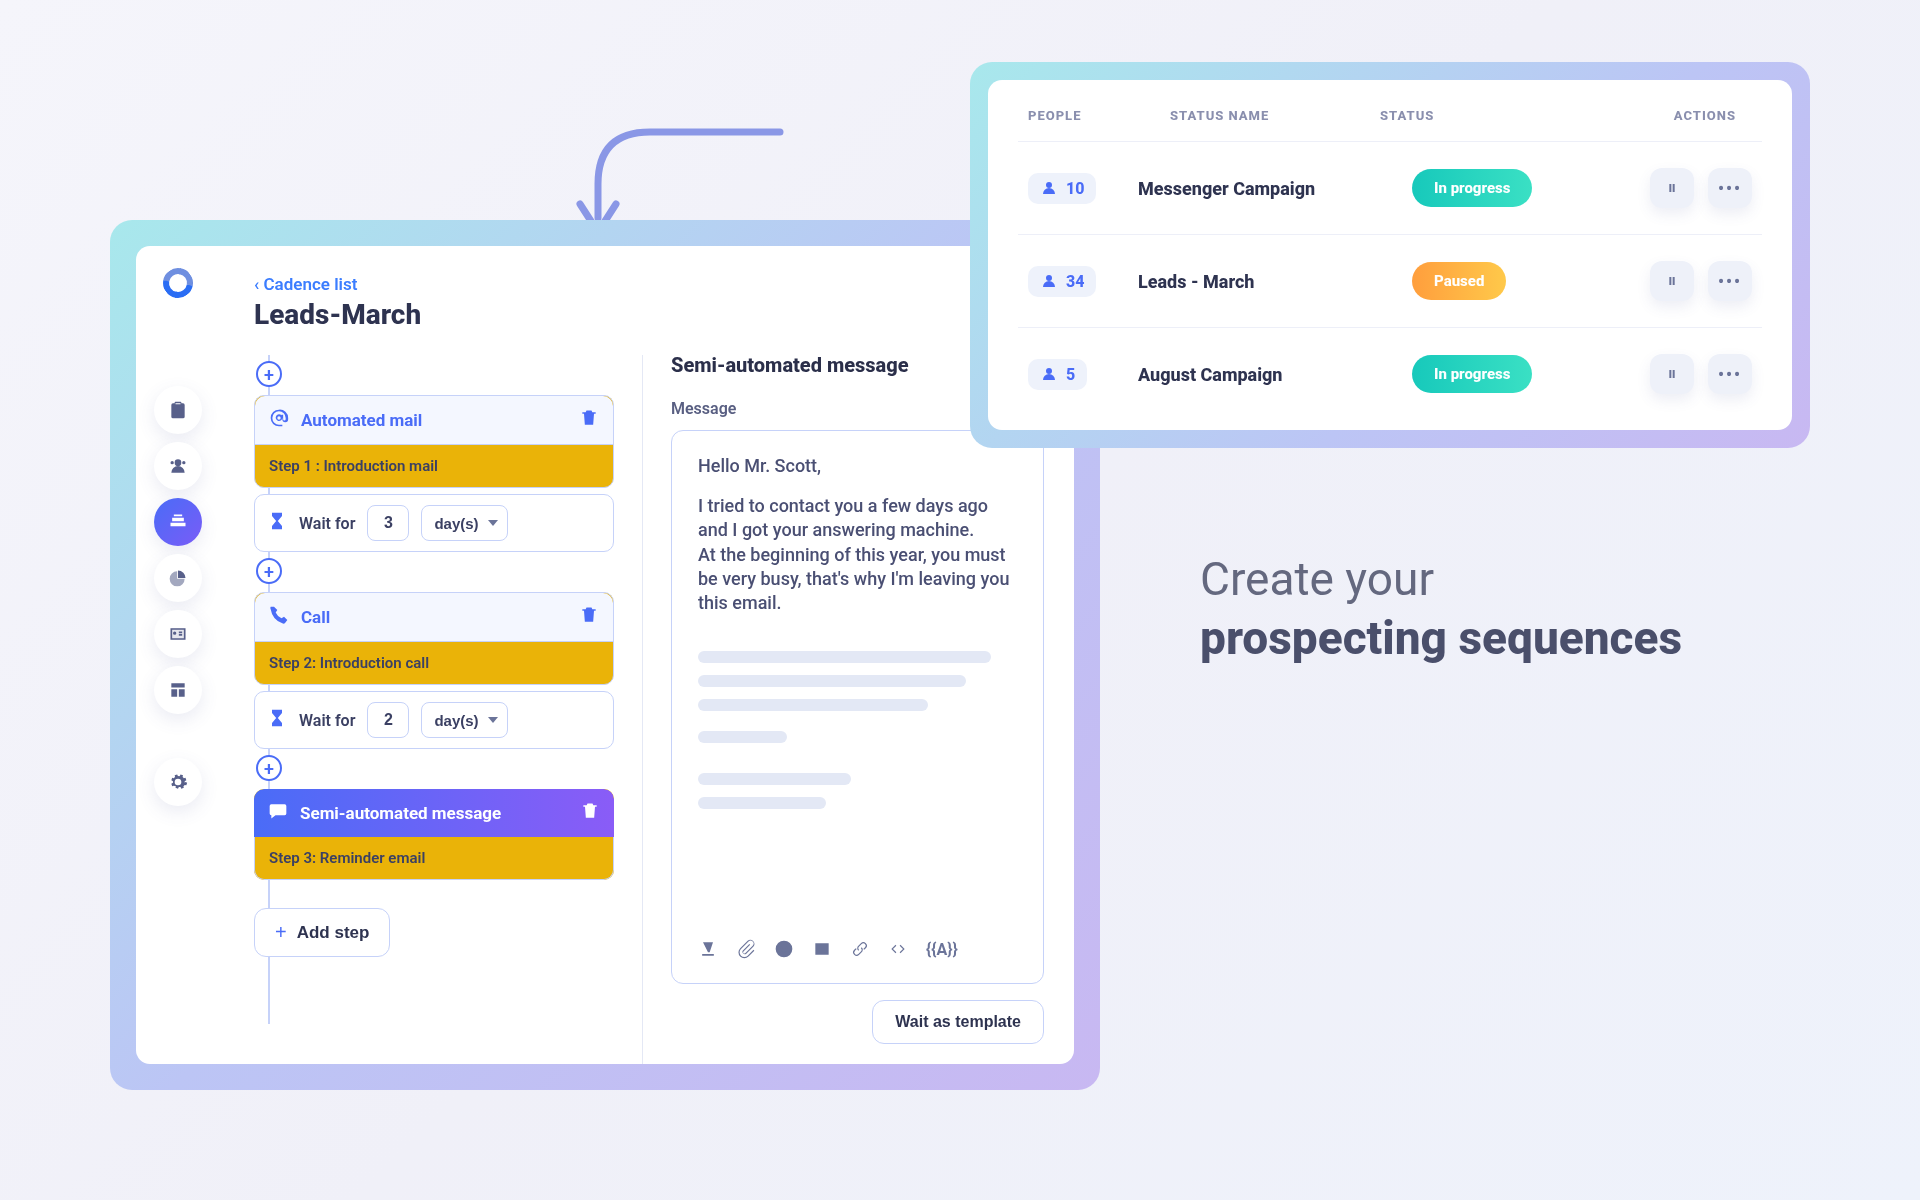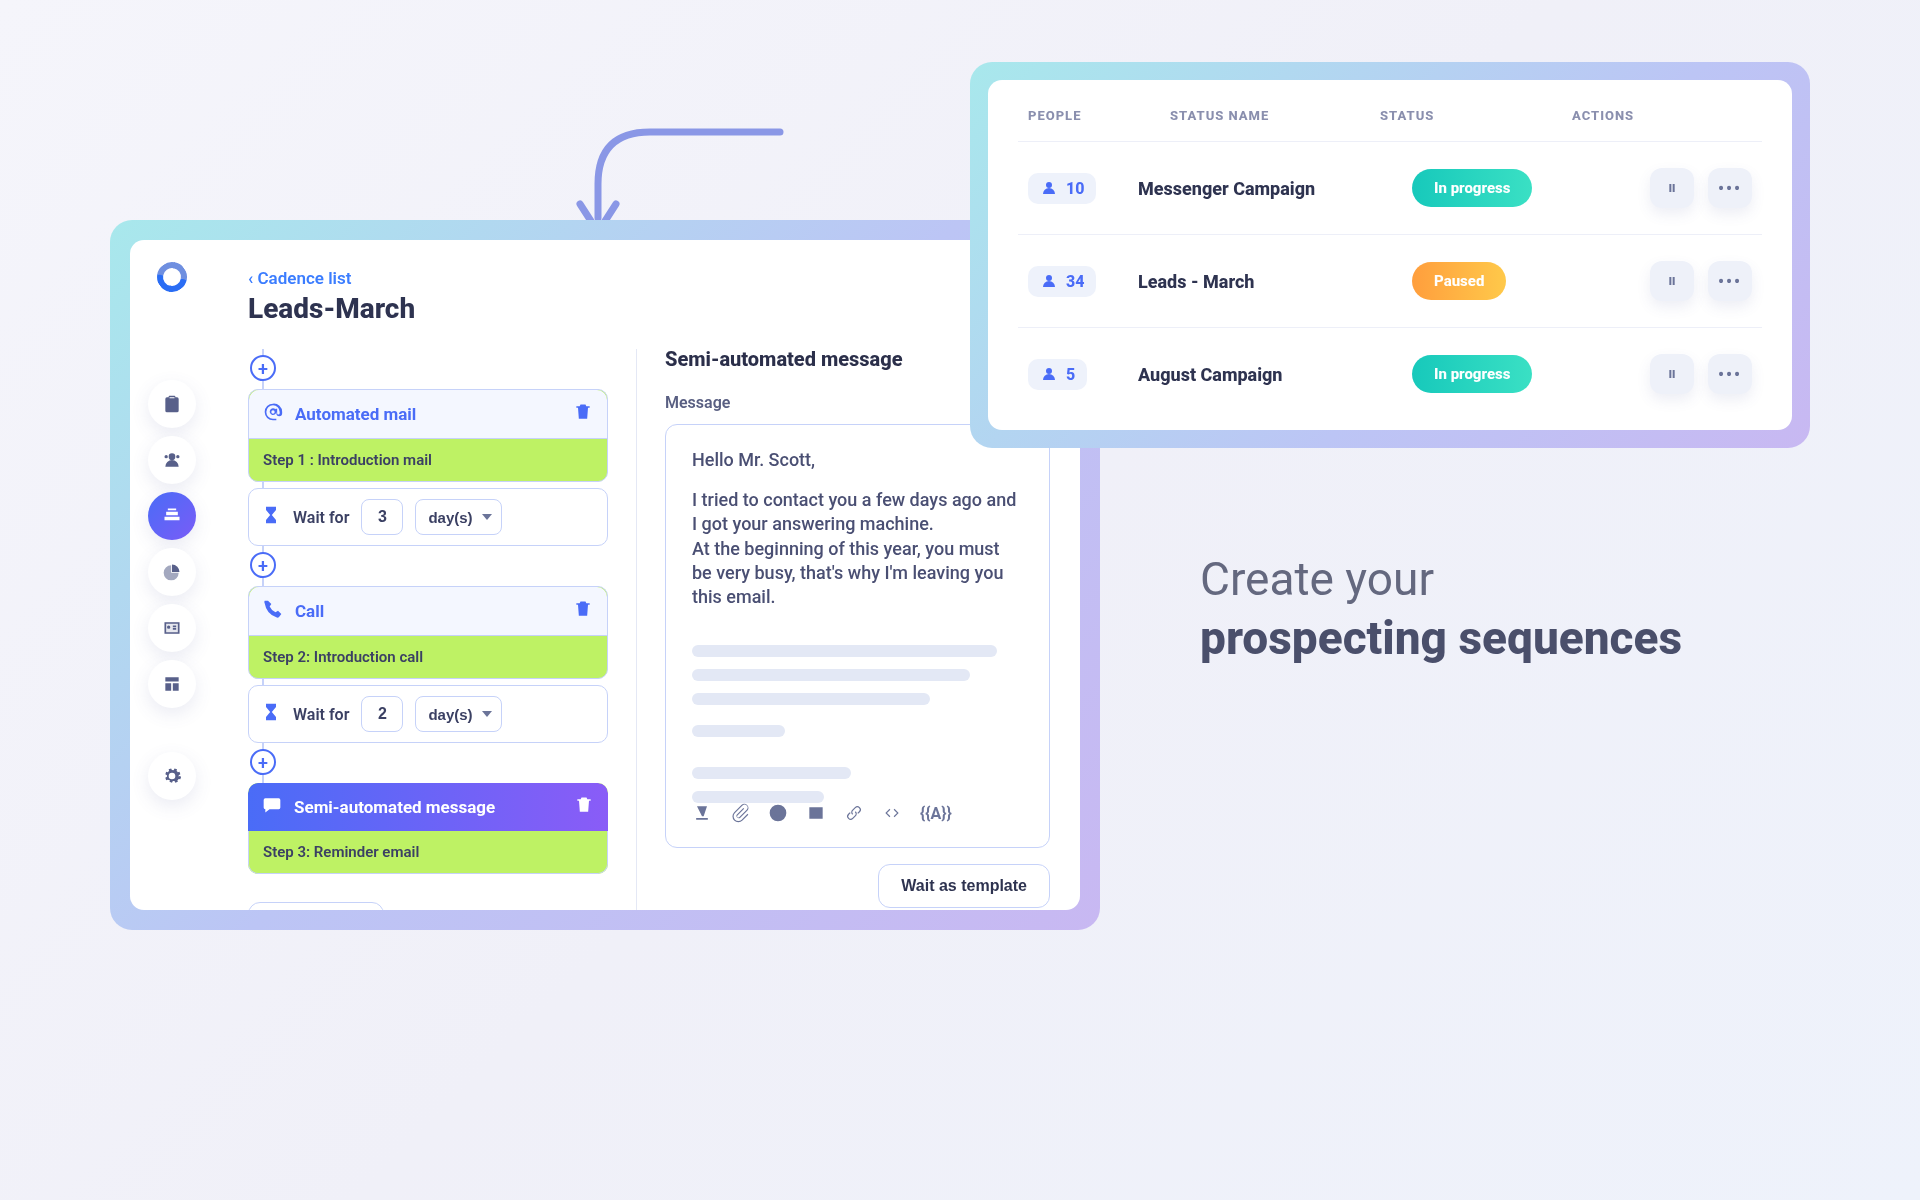--- a/index.html
+++ b/index.html
@@ -7,23 +7,23 @@
     font-family: -apple-system, BlinkMacSystemFont, "Segoe UI", Roboto, sans-serif;
     background: linear-gradient(135deg, #f5f5fb 0%, #f0f0f8 50%, #eef2fb 100%);
     width: 1920px; height: 1200px; overflow: hidden; position: relative;
     color: #2b2f4a;
   }
 
   
   .app-window {
     position: absolute;
     left: 110px; top: 220px;
-    width: 990px; height: 710px;
+    width: 990px; height: 870px;
     border-radius: 22px;
-    padding: 20px;
+    padding: 26px;
     background: linear-gradient(135deg, #a8e8ec 0%, #bcc5f5 50%, #c8b8f2 100%);
   }
   .app-inner {
     width: 100%; height: 100%;
     background: #ffffff;
     border-radius: 14px;
     display: flex;
     overflow: hidden;
   }
 
@@ -73,21 +73,21 @@
   .vline { position:absolute; left:14px; top:-4px; bottom:40px; width:2px; background:#c6d2f9; }
   .plus-node {
     position:relative; width:26px; height:26px; border-radius:50%;
     background:#fff; border:2px solid #4a6cf7; color:#4a6cf7;
     display:flex;align-items:center;justify-content:center; font-size:18px; font-weight:600;
     margin-left:2px; cursor:pointer; z-index:2; margin-bottom:8px; margin-top:6px;
   }
 
   .step-card {
     position:relative; z-index:2;
-    border:1.5px solid #c6d2f9; border-radius:10px; background:#bef264;
+    border:1.5px solid #c6d2f9; border-radius:10px; background:#eab308;
     margin-bottom:6px;
   }
   .step-head {
     display:flex; align-items:center; gap:12px;
     padding:12px 14px;
     background:#f4f7ff;
     border-bottom:1.5px solid #c6d2f9;
     border-radius:10px 10px 0 0;
     color:#4a6cf7; font-weight:700; font-size:17px;
   }
@@ -173,21 +173,21 @@
   }
   .table-inner{
     background:#fff; border-radius:14px; padding:20px 30px 10px;
   }
   .thead{
     display:grid; grid-template-columns: 110px 1fr 160px 180px;
     font-size:13px; font-weight:800; letter-spacing:1px; color:#8a8fae;
     padding:8px 10px 18px;
     gap:32px;
   }
-  .thead .c4{ text-align:left; padding-right:16px;}
+  .thead .c4{ text-align:right; padding-right:16px;}
   .trow{
     display:grid; grid-template-columns: 110px 1fr 160px 180px;
     align-items:center; padding:26px 10px;
     border-top:1px solid #edeff8;
   }
   .people-pill{
     display:inline-flex; align-items:center; gap:8px;
     background:#eef2fb; border-radius:10px; padding:6px 12px;
     font-weight:800; color:#4a6cf7; width:max-content;
   }

